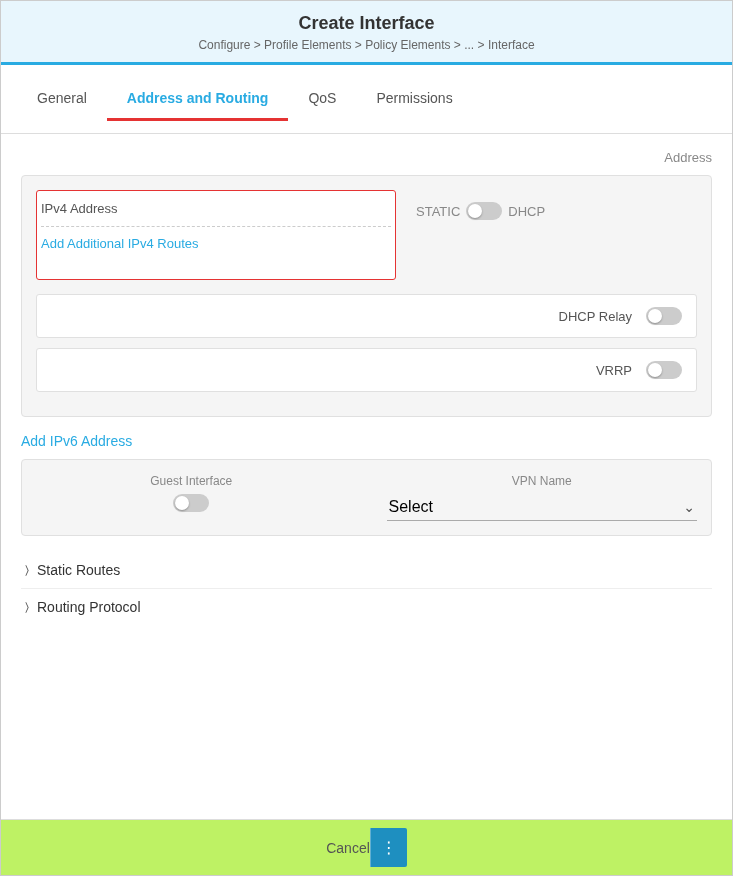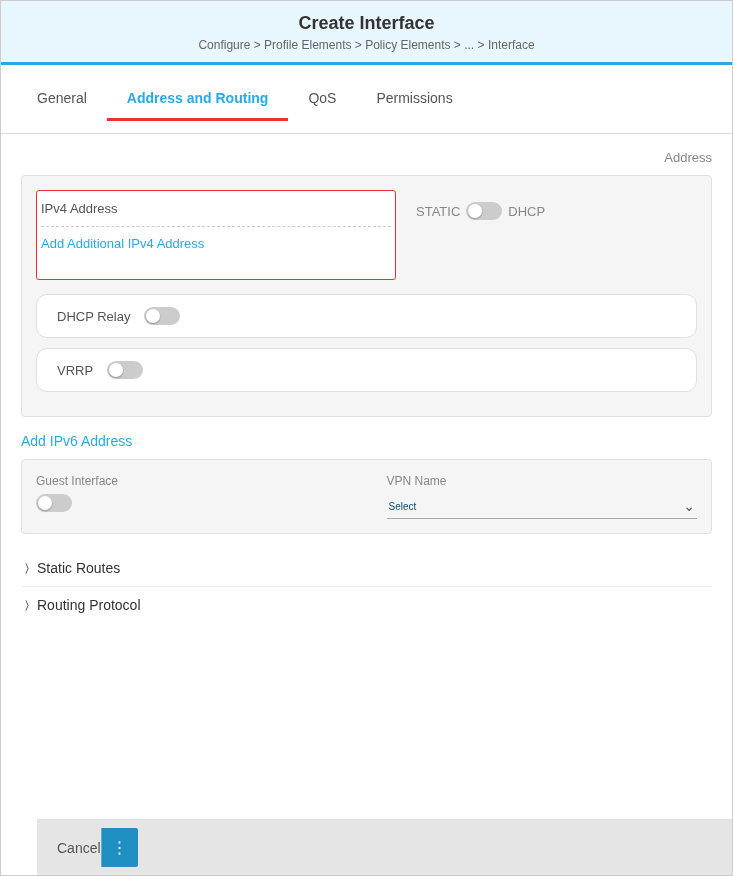--- a/index.html
+++ b/index.html
@@ -152,26 +152,27 @@
       position: absolute;
       top: 2px;
       left: 2px;
       box-shadow: 0 1px 2px rgba(0,0,0,0.3);
     }
 
     
     .toggle-row {
       background: #fff;
       border: 1px solid #e0e0e0;
-      border-radius: 11px;
-      padding: 12px 20px;
+      border-radius: 3px;
+      padding: 12px 14px;
       margin-bottom: 10px;
       display: flex;
       align-items: center;
       gap: 14px;
+      justify-content: flex-end;
     }
     .toggle-row-label {
       font-size: 13px;
       color: #555;
     }
 
     
     .add-ipv6-link {
       color: #29abe2;
       font-size: 14px;
@@ -189,37 +190,38 @@
       padding: 14px;
       margin-bottom: 16px;
     }
     .guest-vpn-row {
       display: flex;
       gap: 40px;
       align-items: flex-start;
     }
     .guest-col, .vpn-col {
       flex: 1;
+      text-align: center;
     }
     .field-label {
       font-size: 12px;
       color: #888;
       margin-bottom: 6px;
     }
     .vpn-select {
       display: flex;
       align-items: center;
       justify-content: space-between;
       border-bottom: 1px solid #aaa;
       padding: 4px 2px;
       cursor: pointer;
     }
     .vpn-select-value {
-      font-size: 10px;
-      color: #0c4a6e;
+      font-size: 16px;
+      color: #000000;
     }
     .chevron-down {
       font-size: 14px;
       color: #555;
     }
 
     
     .collapsible-row {
       display: flex;
       align-items: center;
@@ -234,27 +236,26 @@
       color: #555;
     }
     .collapsible-label {
       font-size: 14px;
       color: #333;
     }
 
     
     .footer {
       height: 56px;
-      background: #e5e5e5;
+      background: #bef264;
       border-top: 1px solid #ddd;
       display: flex;
       align-items: center;
-      justify-content: flex-start;
+      justify-content: center;
       padding: 0 20px 0 20px;
-      margin-left: 36px;
     }
     .cancel-btn {
       font-size: 14px;
       color: #555;
       cursor: pointer;
       background: none;
       border: none;
     }
     .next-btn {
       background: #29abe2;
@@ -305,21 +306,21 @@
   <div class="content">
 
     <div class="section-label">Address</div>
 
     <div class="address-section">
 
       <div class="ipv4-row">
         <div class="ipv4-box">
           <div class="ipv4-label">IPv4 Address</div>
           <hr class="ipv4-divider">
-          <a class="add-ipv4-link">Add Additional IPv4 Address</a>
+          <a class="add-ipv4-link">Add Additional IPv4 Routes</a>
         </div>
         <div class="static-dhcp">
           <span>STATIC</span>
           <div class="toggle">
             <div class="toggle-track">
               <div class="toggle-thumb"></div>
             </div>
           </div>
           <span>DHCP</span>
         </div>

